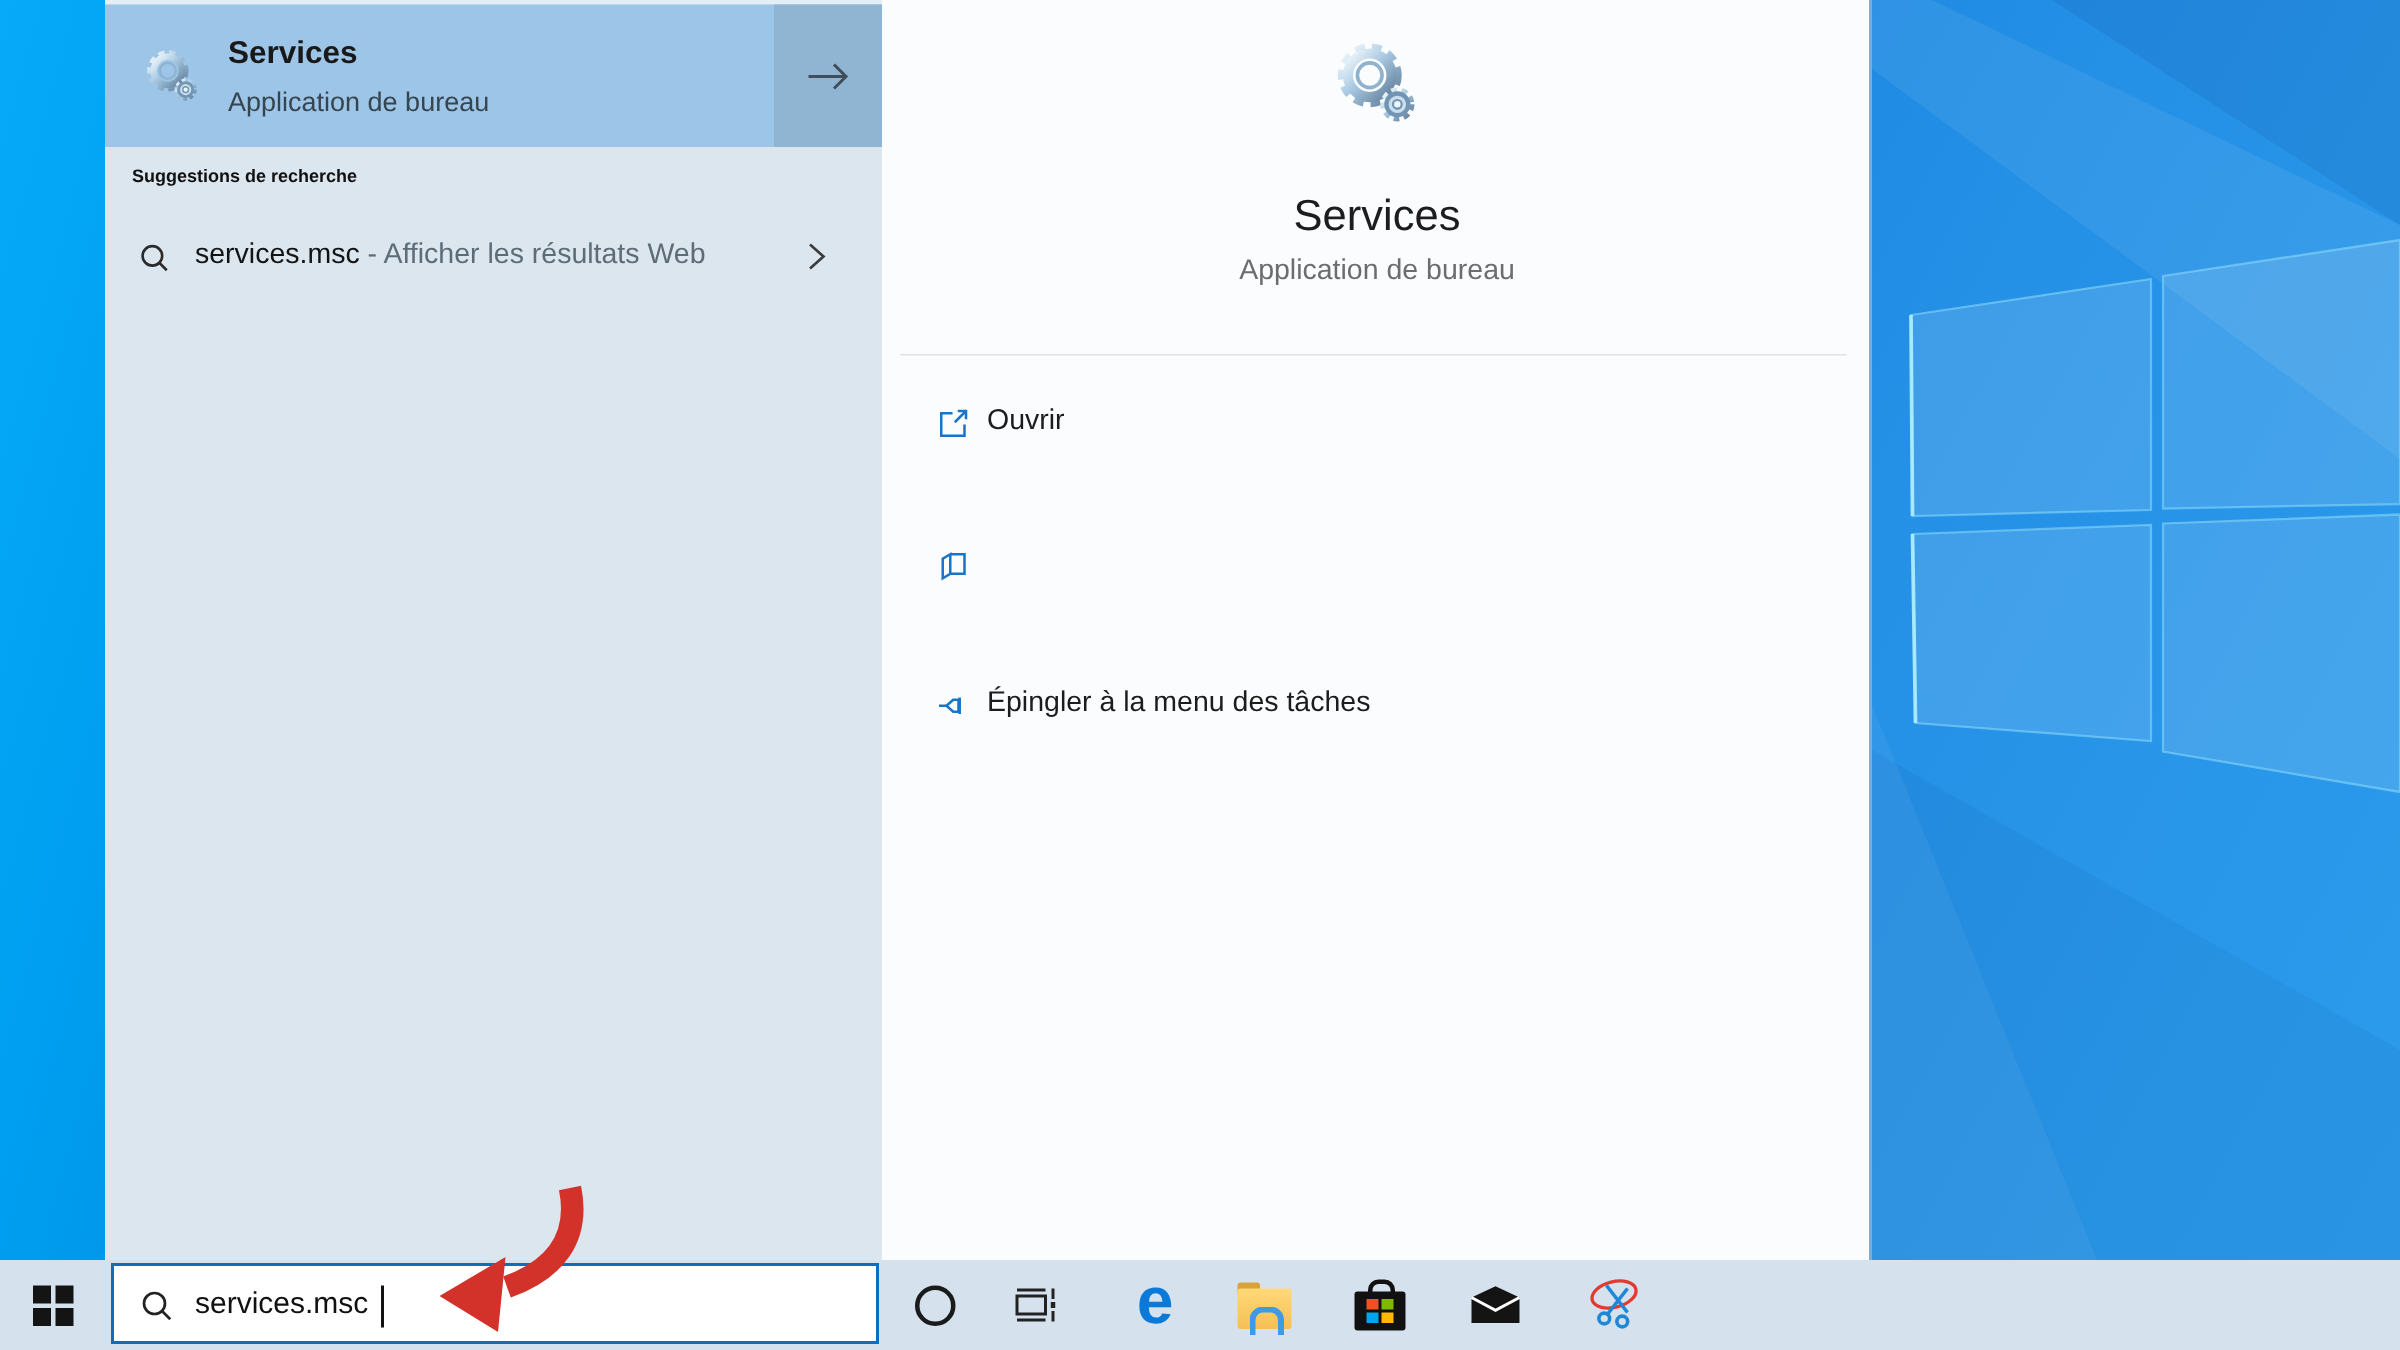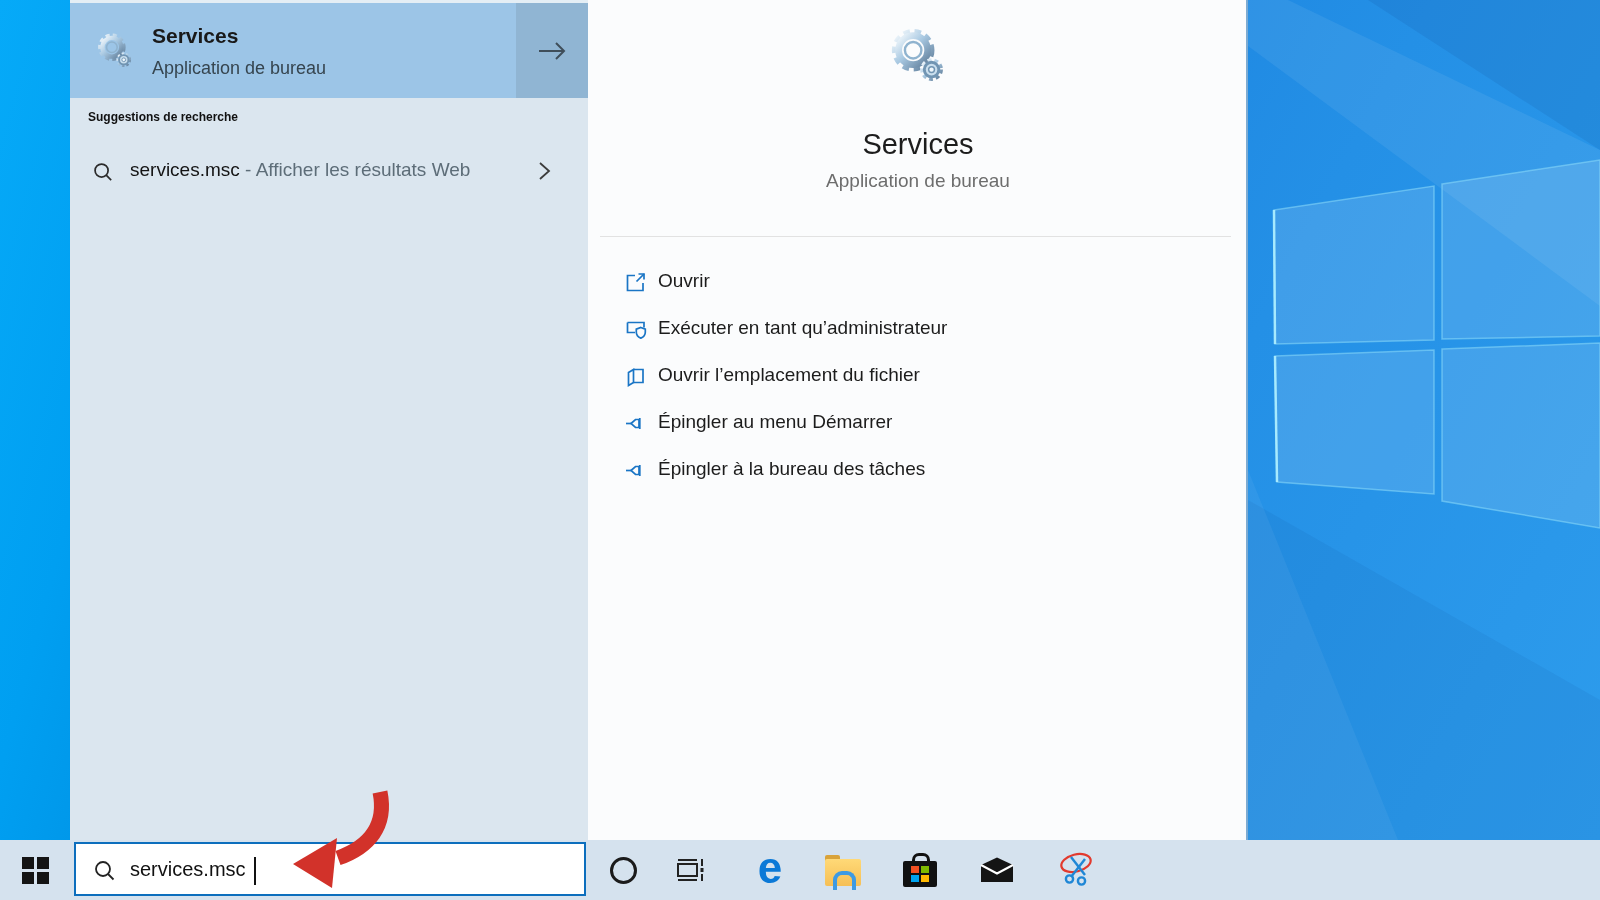--- a/index.html
+++ b/index.html
@@ -162,53 +162,36 @@
 
       <div class="abs action-row" style="top:259px">
         <svg class="aicon" viewBox="0 0 23 23" fill="none" stroke="#1a75c5" stroke-width="1.7">
           <path d="M19,12 V19.5 H3.5 V4.5 H11"></path>
             <path d="M12.5,10.5 L20,3"></path>
             <path d="M14.5,3 H20 V8.5"></path>
         </svg>
         <span class="alabel">Ouvrir</span>
       </div>
 
-      <div class="abs action-row" style="top:306px">
-        <svg class="aicon" viewBox="0 0 23 23" fill="none" stroke="#1a75c5" stroke-width="1.7">
-          <path d="M3.5,4.5 H20 V9.5"></path>
-            <path d="M3.5,4.5 V14.5 H11"></path>
-          <path d="M16.8,9.5 L21.3,11.2 V14.2 C21.3,17.2 19.3,19 16.8,20.1 C14.3,19 12.3,17.2 12.3,14.2 V11.2 Z"></path>
-        </svg>
-        <span class="alabel">Exécuter en tant qu’administrateur</span>
-      </div>
 
       <div class="abs action-row" style="top:353px">
         <svg class="aicon" viewBox="0 0 23 23" fill="none" stroke="#1a75c5" stroke-width="1.7">
           <path d="M9.5,4.5 H19 V17.5 H9.5"></path>
             <path d="M9.5,4.5 L4.5,7.5 V20.5 L9.5,17.5 Z"></path>
         </svg>
-        <span class="alabel">Ouvrir l’emplacement du fichier</span>
-      </div>
-
-      <div class="abs action-row" style="top:400px">
-        <svg class="aicon" viewBox="0 0 23 23" fill="none" stroke="#1a75c5" stroke-width="1.7">
-          <path d="M2,11.5 H7"></path>
-            <path d="M7,11.5 L11.5,7.5 H15 V15.5 H11.5 Z"></path>
-            <path d="M15.8,6 V17"></path>
-        </svg>
-        <span class="alabel">Épingler au menu Démarrer</span>
-      </div>
+      </div>
+
 
       <div class="abs action-row" style="top:447px">
         <svg class="aicon" viewBox="0 0 23 23" fill="none" stroke="#1a75c5" stroke-width="1.7">
           <path d="M2,11.5 H7"></path>
             <path d="M7,11.5 L11.5,7.5 H15 V15.5 H11.5 Z"></path>
             <path d="M15.8,6 V17"></path>
         </svg>
-        <span class="alabel">Épingler à la bureau des tâches</span>
+        <span class="alabel">Épingler à la menu des tâches</span>
       </div>
     </div>
 
     <div class="abs" id="flyout-edge"></div>
   </div>
 
   <div class="abs" id="taskbar">
     <div class="abs" id="start-btn">
       <div id="win-logo">
         <div></div>

